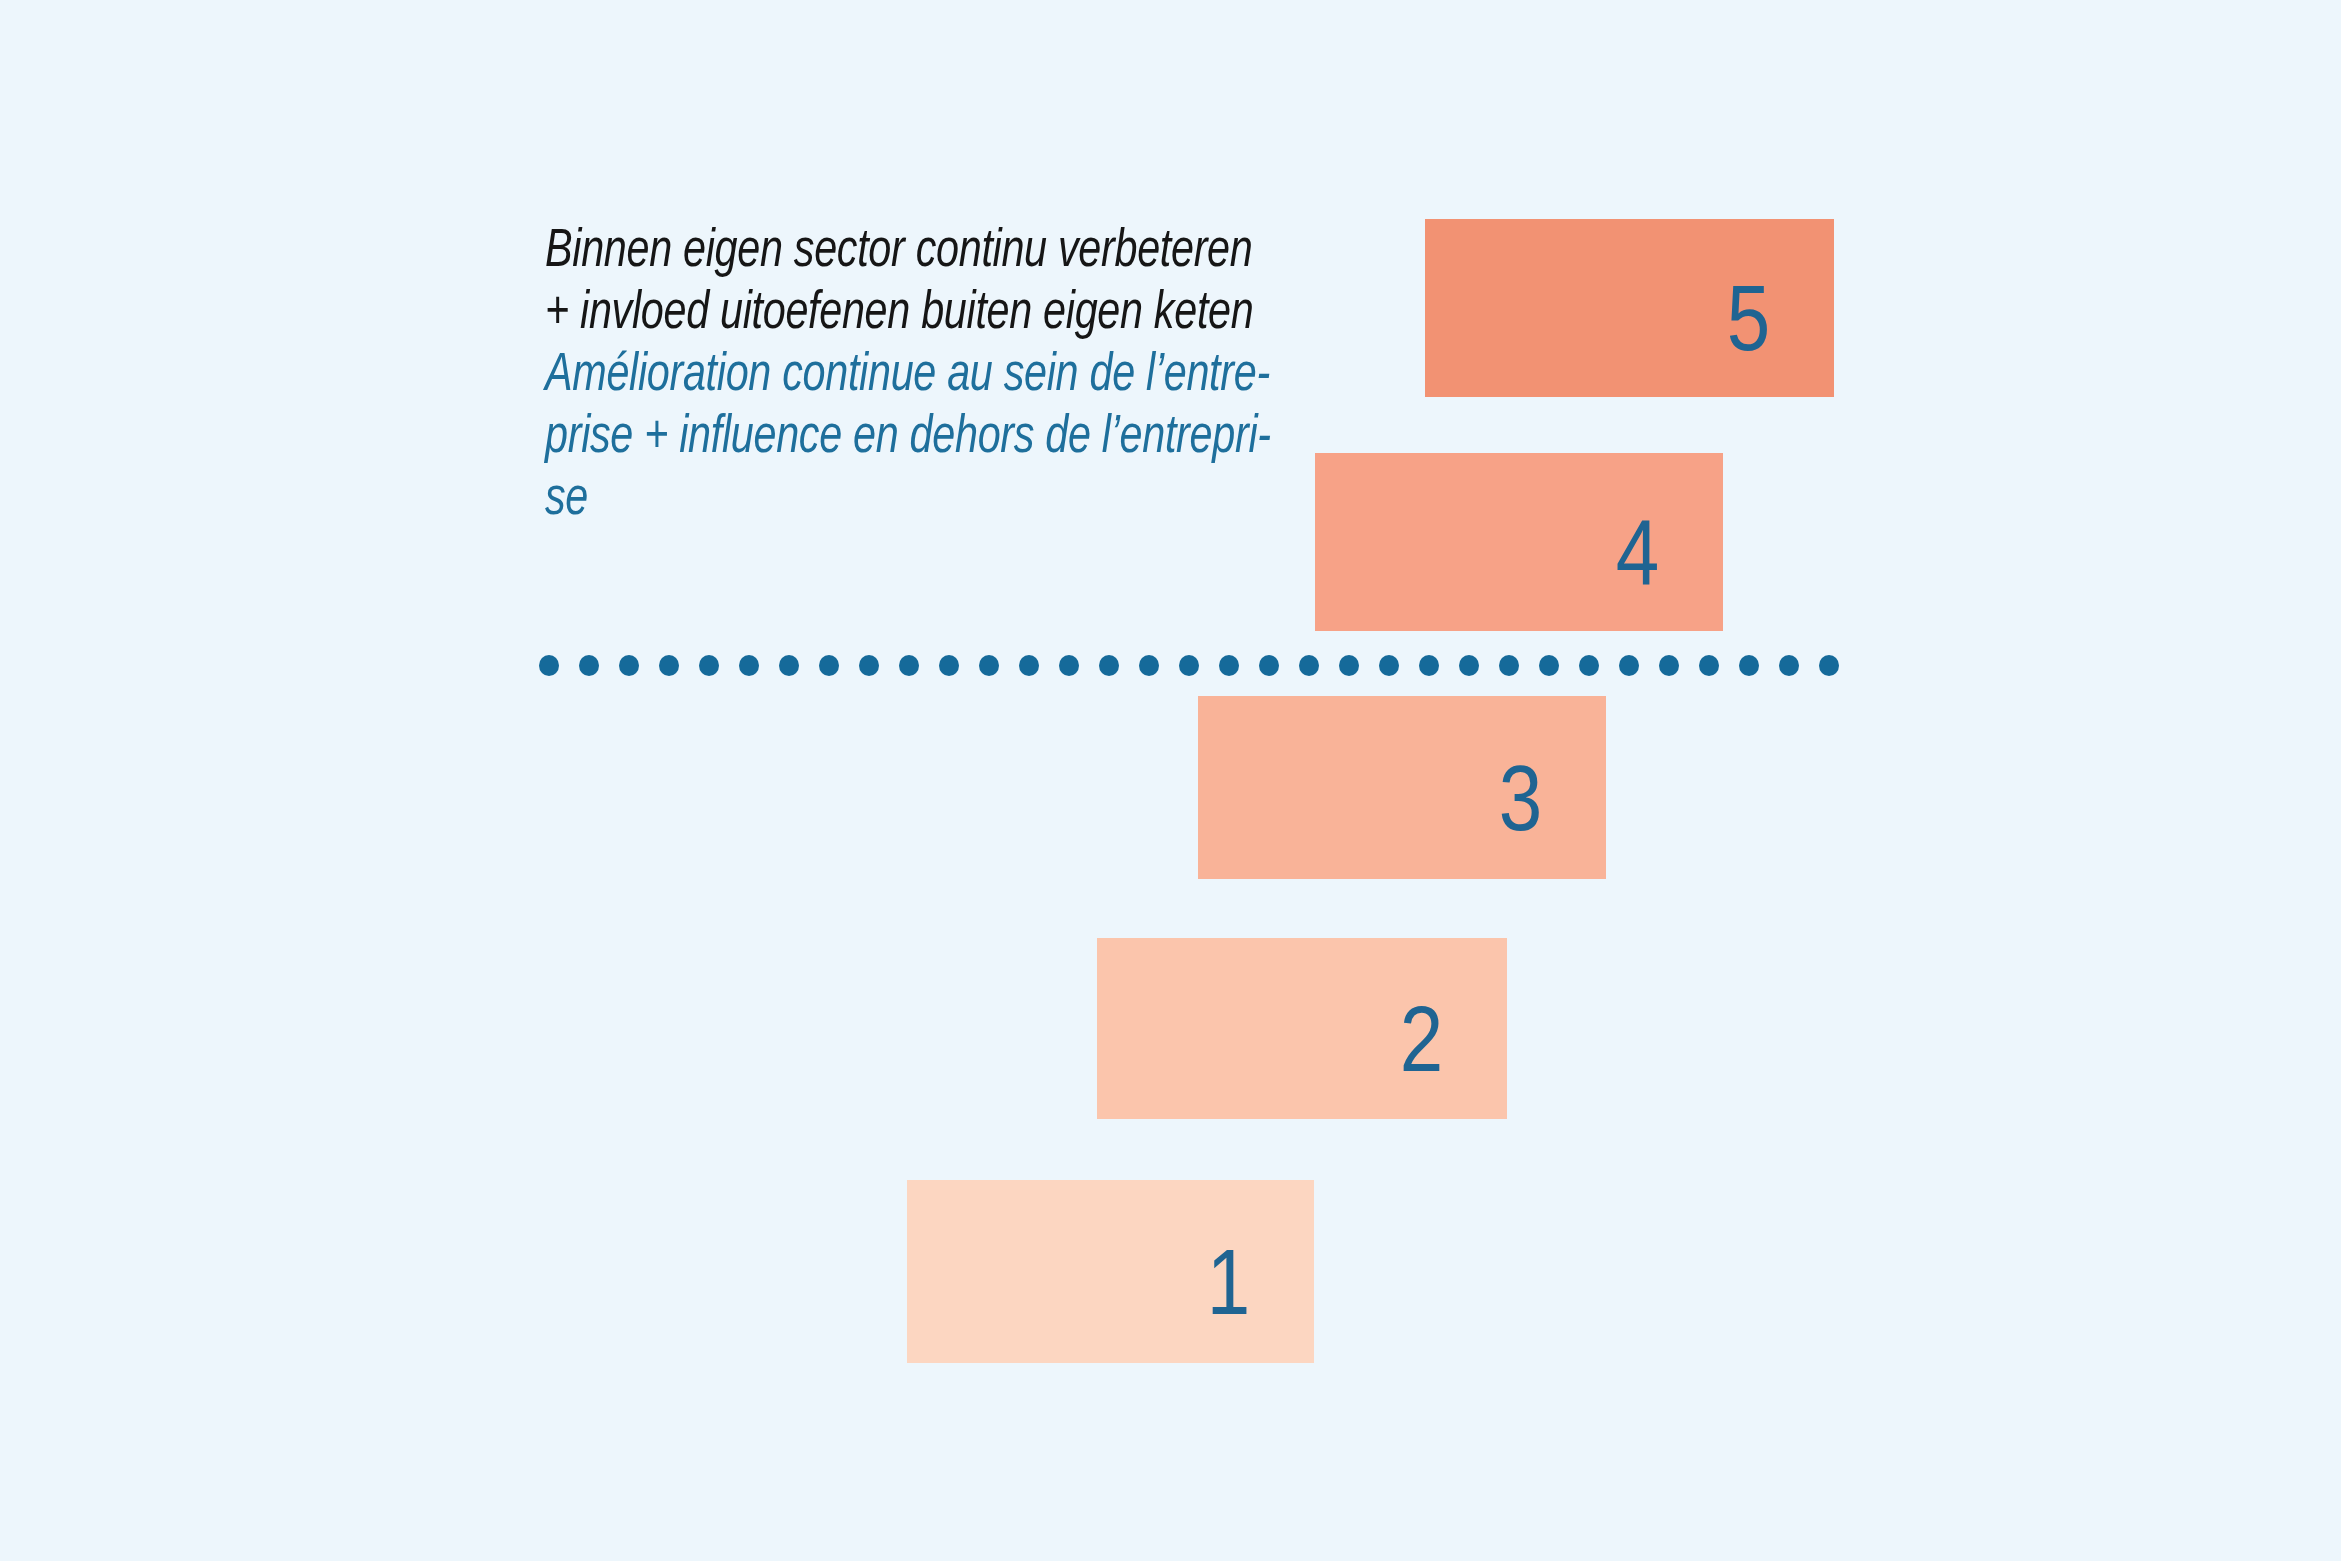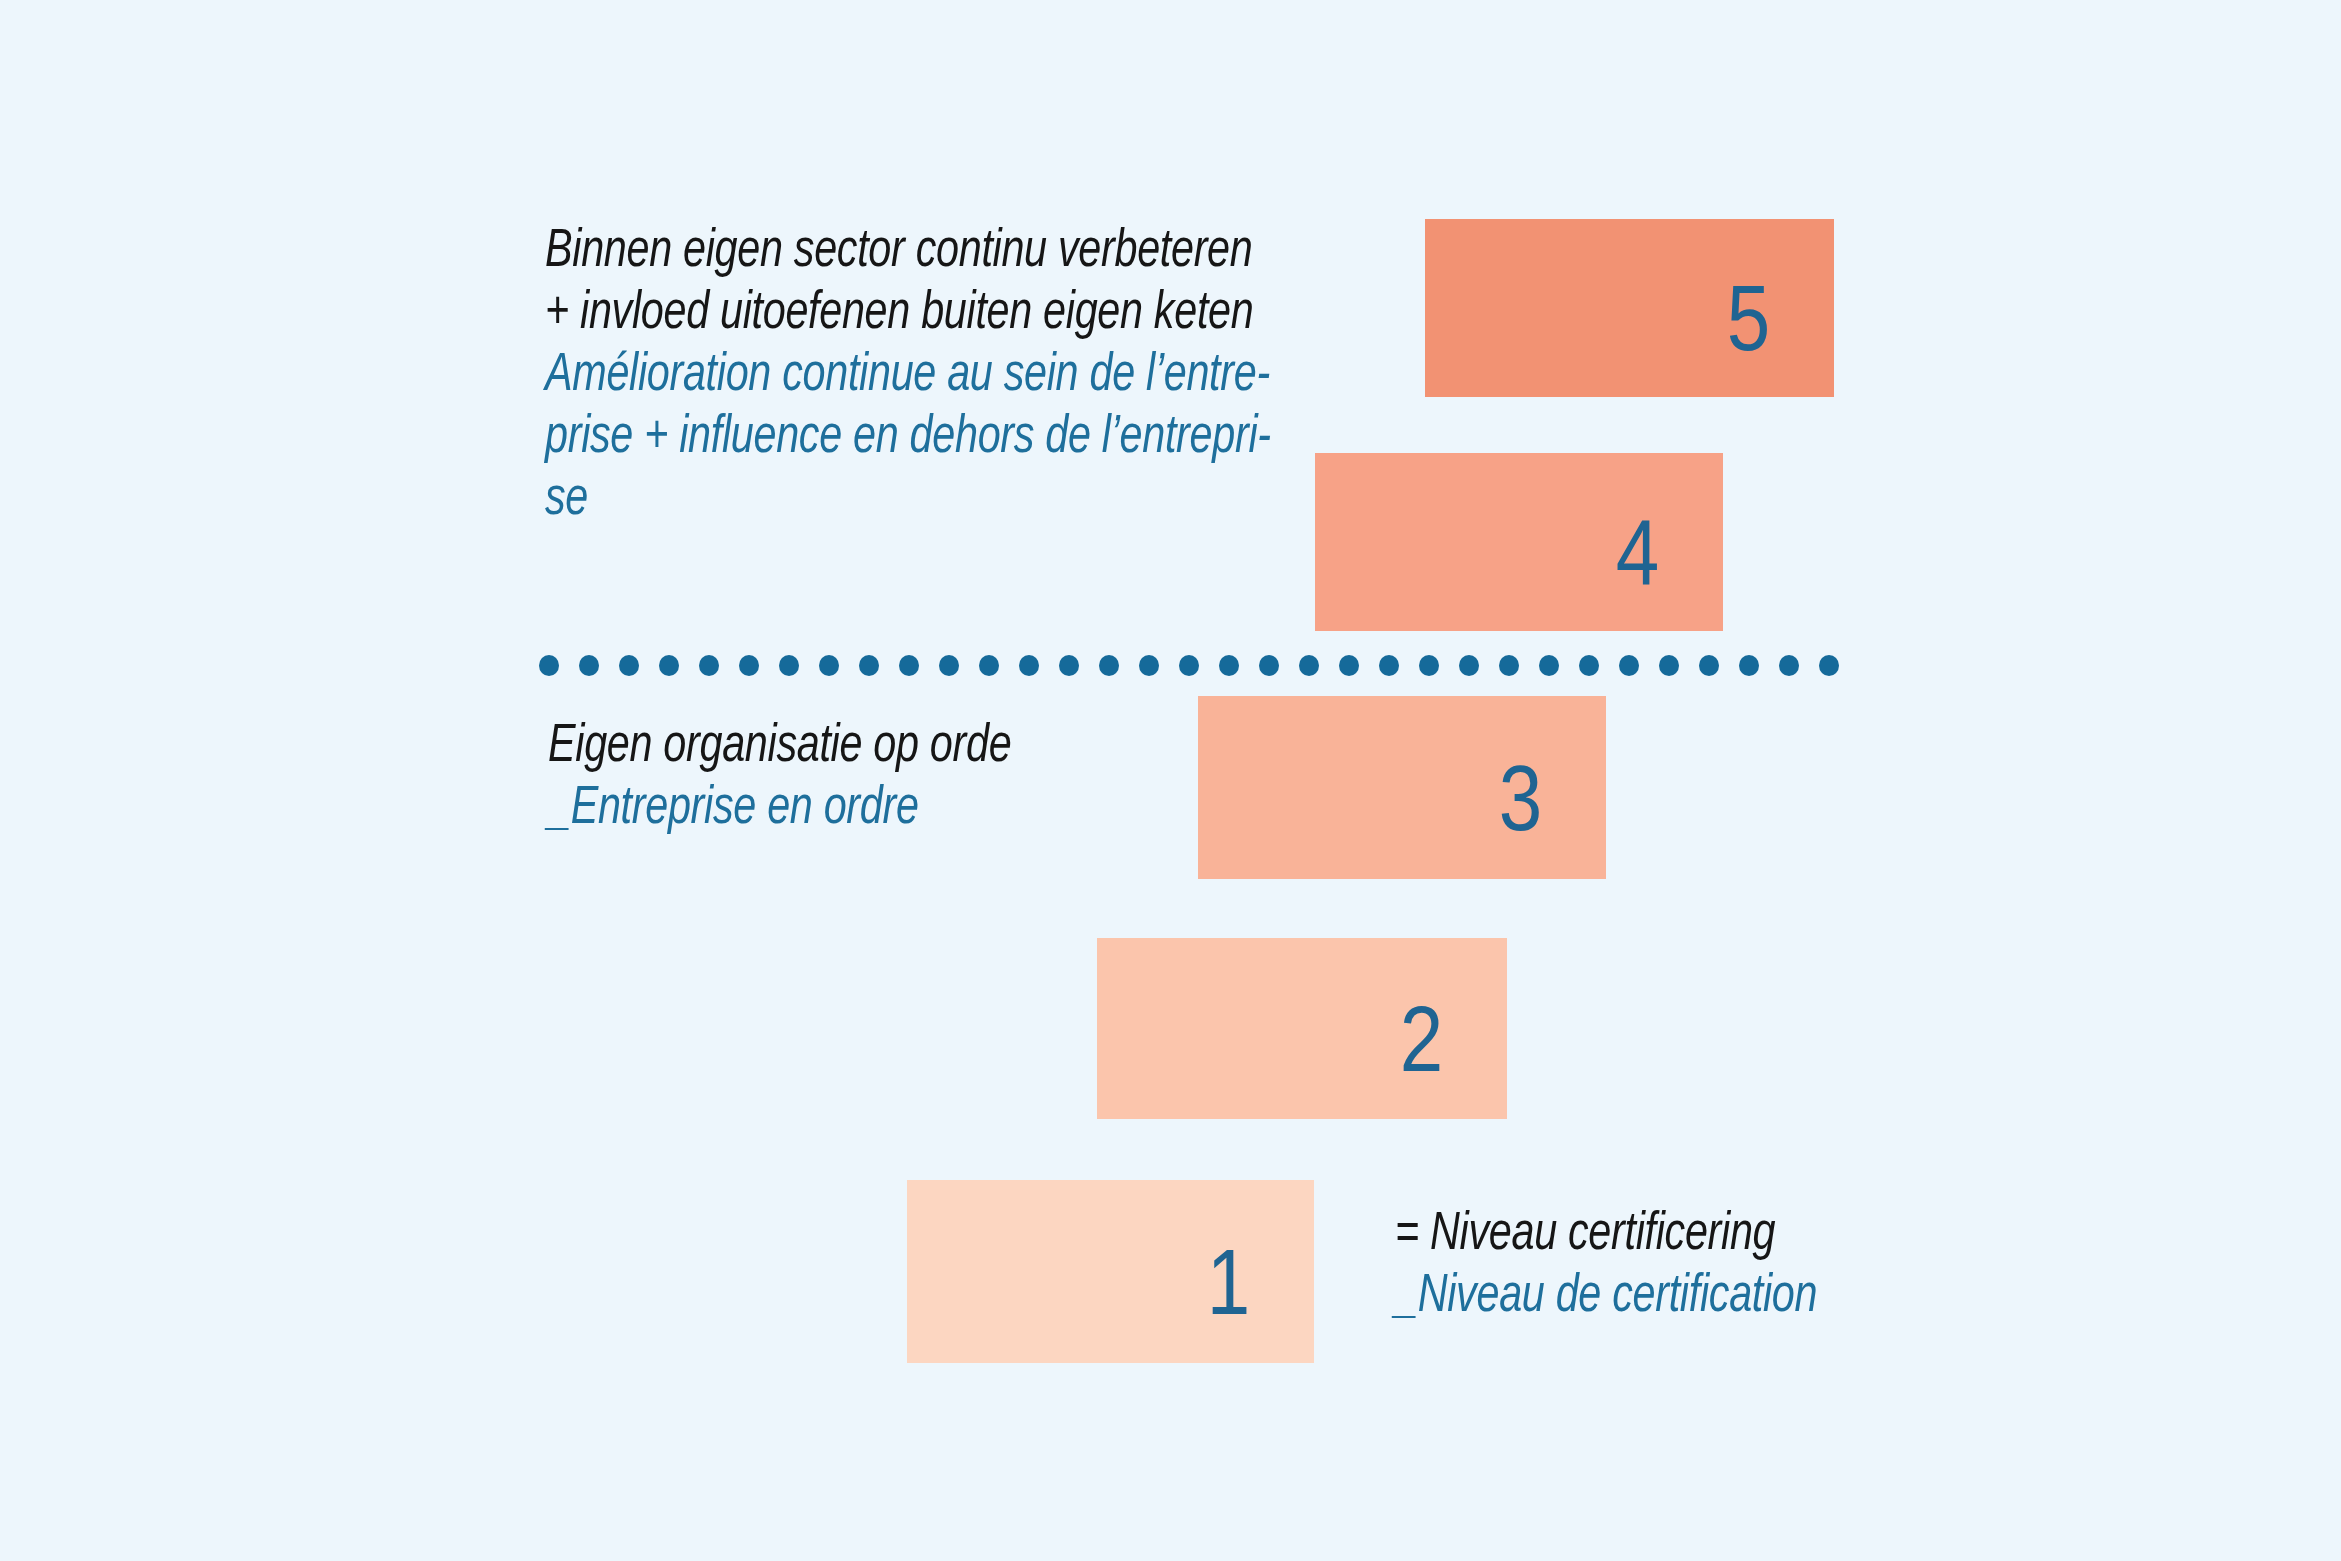--- a/index.html
+++ b/index.html
@@ -83,29 +83,21 @@
 <div class="stage">
 
   <div class="note note-top">
       <div class="ln black">Binnen eigen sector continu verbeteren</div>
       <div class="ln black">+ invloed uitoefenen buiten eigen keten</div>
       <div class="ln blue">Amélioration continue au sein de l’entre-</div>
       <div class="ln blue">prise + influence en dehors de l’entrepri-</div>
       <div class="ln blue">se</div>
     </div>
 
-  <div class="note note-middle">
-      <div class="ln black">Eigen organisatie op orde</div>
-      <div class="ln blue">_Entreprise en ordre</div>
-    </div>
 
-  <div class="note note-legend">
-      <div class="ln black">= Niveau certificering</div>
-      <div class="ln blue">_Niveau de certification</div>
-    </div>
 
   <div class="box box-5" style="background: rgb(242, 146, 115);">
     <span class="digit">5</span>
   </div>
   <div class="box box-4" style="background: rgb(247, 162, 135);">
     <span class="digit">4</span>
   </div>
   <div class="box box-3" style="background: rgb(249, 179, 152);">
     <span class="digit">3</span>
   </div>

